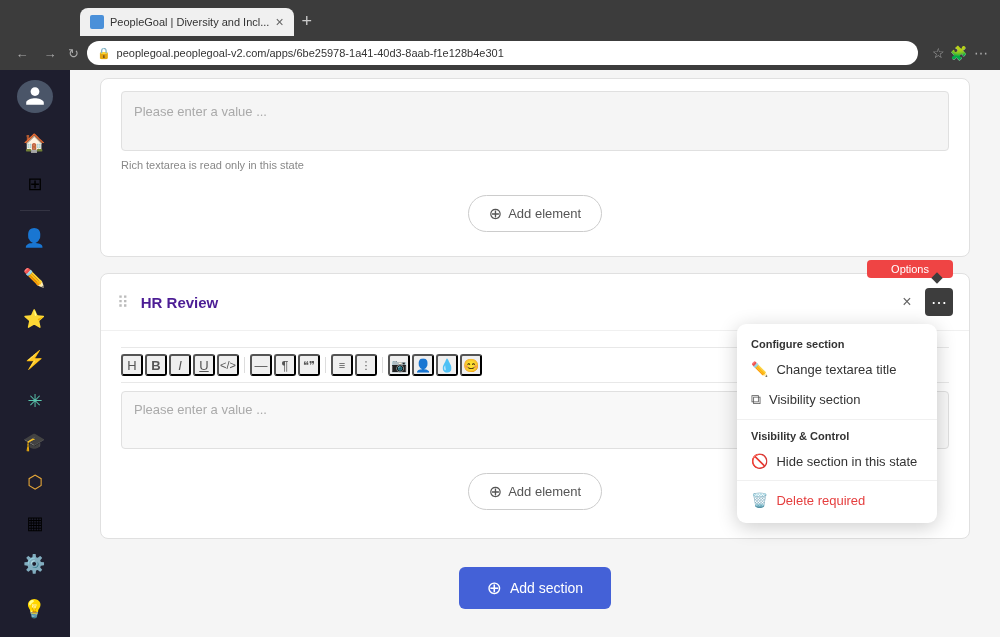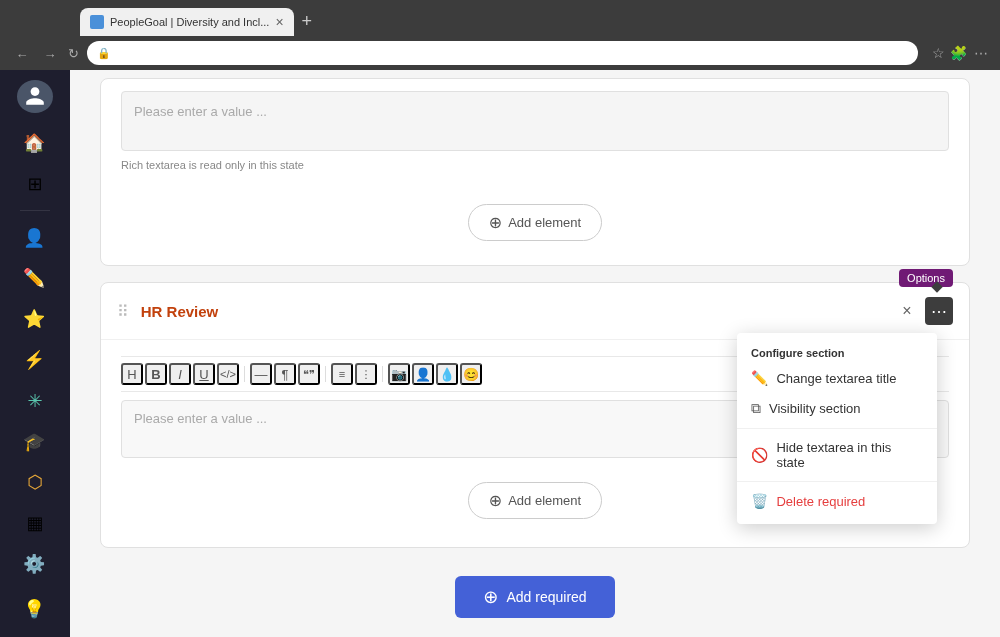--- a/index.html
+++ b/index.html
@@ -29,78 +29,79 @@
     .sidebar-item { width: 36px; height: 36px; border-radius: 8px; display: flex; align-items: center; justify-content: center; cursor: pointer; margin: 2px 0; }
     .sidebar-icon { font-size: 18px; }
     .sidebar-divider { width: 30px; height: 1px; background: rgba(255,255,255,0.1); margin: 4px 0; }
 
     
     .main-content { position: absolute; left: 70px; top: 70px; right: 0; bottom: 0; background: #f5f5f5; overflow-y: auto; padding: 0; }
 
     
     .section-card { background: #fff; border-radius: 8px; margin-bottom: 16px; border: 1px solid #e0e0e0; }
     .textarea-placeholder { background: #f5f5f5; border: 1px solid #e0e0e0; border-radius: 4px; padding: 12px; min-height: 60px; color: #aaa; font-size: 13px; margin-bottom: 8px; }
-    .readonly-note { font-size: 11px; color: #888; margin-bottom: 21px; }
+    .readonly-note { font-size: 11px; color: #888; margin-bottom: 12px; }
     .add-element-btn { display: flex; align-items: center; gap: 6px; margin: 0 auto; padding: 8px 20px; border: 1px solid #ccc; border-radius: 20px; background: #fff; font-size: 13px; color: #555; cursor: pointer; }
     .add-element-btn .plus-circle { font-size: 16px; color: #555; }
 
     
     .hr-section-header { display: flex; align-items: center; padding: 14px 16px; border-bottom: 1px solid #f0f0f0; gap: 8px; position: relative; }
     .drag-handle { color: #bbb; font-size: 16px; cursor: grab; margin-right: 4px; }
-    .section-title { font-size: 15px; font-weight: 600; color: #c2410c; flex: 1; }
+    .section-title { font-size: 15px; font-weight: 600; color: #4c1d95; flex: 1; }
     .section-actions { display: flex; gap: 4px; }
     .icon-btn { width: 28px; height: 28px; border: none; background: none; cursor: pointer; display: flex; align-items: center; justify-content: center; border-radius: 4px; color: #666; font-size: 16px; }
     .icon-btn.options-btn { background: #3d3d3d; color: white; border-radius: 4px; }
 
     
     .field-area { padding: 16px 20px; }
     .field-label { font-size: 13px; font-weight: 500; color: #333; margin-bottom: 8px; }
     .field-label .required-text { color: #666; font-weight: 400; font-size: 12px; }
     .toolbar { display: flex; align-items: center; gap: 2px; padding: 6px 0; border-top: 1px solid #e8e8e8; border-bottom: 1px solid #e8e8e8; margin-bottom: 8px; flex-wrap: wrap; }
     .toolbar-btn { width: 22px; height: 22px; display: flex; align-items: center; justify-content: center; font-size: 13px; color: #555; cursor: pointer; border-radius: 3px; }
     .toolbar-divider { width: 1px; height: 16px; background: #ddd; margin: 0 3px; }
     .rich-textarea { background: #f8f8f8; border: 1px solid #e0e0e0; border-radius: 4px; min-height: 58px; padding: 10px 12px; color: #aaa; font-size: 13px; margin-bottom: 12px; }
     .add-element-row { display: flex; justify-content: center; padding: 12px 0; }
 
     
     .add-section-row { display: flex; justify-content: center; padding: 12px 0 20px; }
     .add-section-btn { display: flex; align-items: center; gap: 8px; padding: 10px 28px; background: #4461d7; color: white; border: none; border-radius: 6px; font-size: 14px; font-weight: 500; cursor: pointer; }
     .add-section-btn .plus-circle { font-size: 18px; }
 
     
-    .options-tooltip { position: absolute; top: 36px; right: 16px; background: white; border-radius: 4px; box-shadow: 0 4px 20px rgba(0,0,0,0.2); width: 200px; z-index: 100; padding: 8px 0; }
+    .options-tooltip { position: absolute; top: 36px; right: 16px; background: white; border-radius: 9px; box-shadow: 0 4px 20px rgba(0,0,0,0.2); width: 200px; z-index: 100; padding: 8px 0; }
     .tooltip-section-title { font-size: 11px; font-weight: 600; color: #333; padding: 6px 14px 4px; }
     .tooltip-item { display: flex; align-items: center; gap: 8px; padding: 7px 14px; cursor: pointer; font-size: 13px; color: #333; }
     .tooltip-item.danger { color: #e53e3e; }
     .tooltip-divider { height: 1px; background: #f0f0f0; margin: 4px 0; }
     .tooltip-icon { font-size: 14px; color: #555; }
     .tooltip-icon.danger { color: #e53e3e; }
     
     
-    .options-label-bubble { position: absolute; top: -28px; right: 0; background: #701a75; color: white; font-size: 11px; padding: 3px 8px; border-radius: 4px; white-space: nowrap; }
+    .options-label-bubble { position: absolute; top: -28px; right: 0; background: #ef4444; color: white; font-size: 11px; padding: 3px 24px; border-radius: 4px; white-space: nowrap; }
     .options-label-bubble::after { content: ''; position: absolute; bottom: -4px; right: 12px; width: 8px; height: 8px; background: #3d3d3d; transform: rotate(45deg); }
   </style>
 </head>
 <body>
 
 <div class="browser-chrome">
   <div class="browser-tabs">
     <div class="browser-tab">
       <div class="tab-favicon"></div>
       <span class="tab-title">PeopleGoal | Diversity and Incl...</span>
       <span class="tab-close">×</span>
     </div>
     <span class="new-tab-btn">+</span>
   </div>
   <div class="browser-controls">
     <span class="nav-btn">←</span>
     <span class="nav-btn">→</span>
     <span class="reload-btn">↻</span>
     <div class="address-bar">
       <span class="lock-icon">🔒</span>
+      <span class="address-text">peoplegoal.peoplegoal-v2.com/apps/6be25978-1a41-40d3-8aab-f1e128b4e301</span>
     </div>
     <div class="browser-actions">
       <span class="browser-action-btn">☆</span>
       <span class="browser-action-btn">🧩</span>
       <span class="browser-action-btn">⋯</span>
     </div>
   </div>
 </div>
 
 <div class="sidebar">
@@ -188,23 +189,24 @@
               <div class="tooltip-section-title">Configure section</div>
               <div class="tooltip-item">
                 <span class="tooltip-icon">✏️</span>
                 <span>Change textarea title</span>
               </div>
               <div class="tooltip-item">
                 <span class="tooltip-icon">⧉</span>
                 <span>Visibility section</span>
               </div>
               <div class="tooltip-divider"></div>
+              <div class="tooltip-section-title">Visibility &amp; Control</div>
               <div class="tooltip-item">
                 <span class="tooltip-icon">🚫</span>
-                <span>Hide textarea in this state</span>
+                <span>Hide section in this state</span>
               </div>
               <div class="tooltip-divider"></div>
               <div class="tooltip-item danger">
                 <span class="tooltip-icon danger">🗑️</span>
                 <span>Delete required</span>
               </div>
             </div>
           </div>
         </div>
       </div>
@@ -243,17 +245,17 @@
             <span class="plus-circle">⊕</span>
             <span>Add element</span>
           </button>
         </div>
       </div>
     </div>
 
     <div class="add-section-row">
       <button class="add-section-btn">
         <span class="plus-circle">⊕</span>
-        <span>Add required</span>
+        <span>Add section</span>
       </button>
     </div>
   </div>
 </div>
 
 </body></html>

